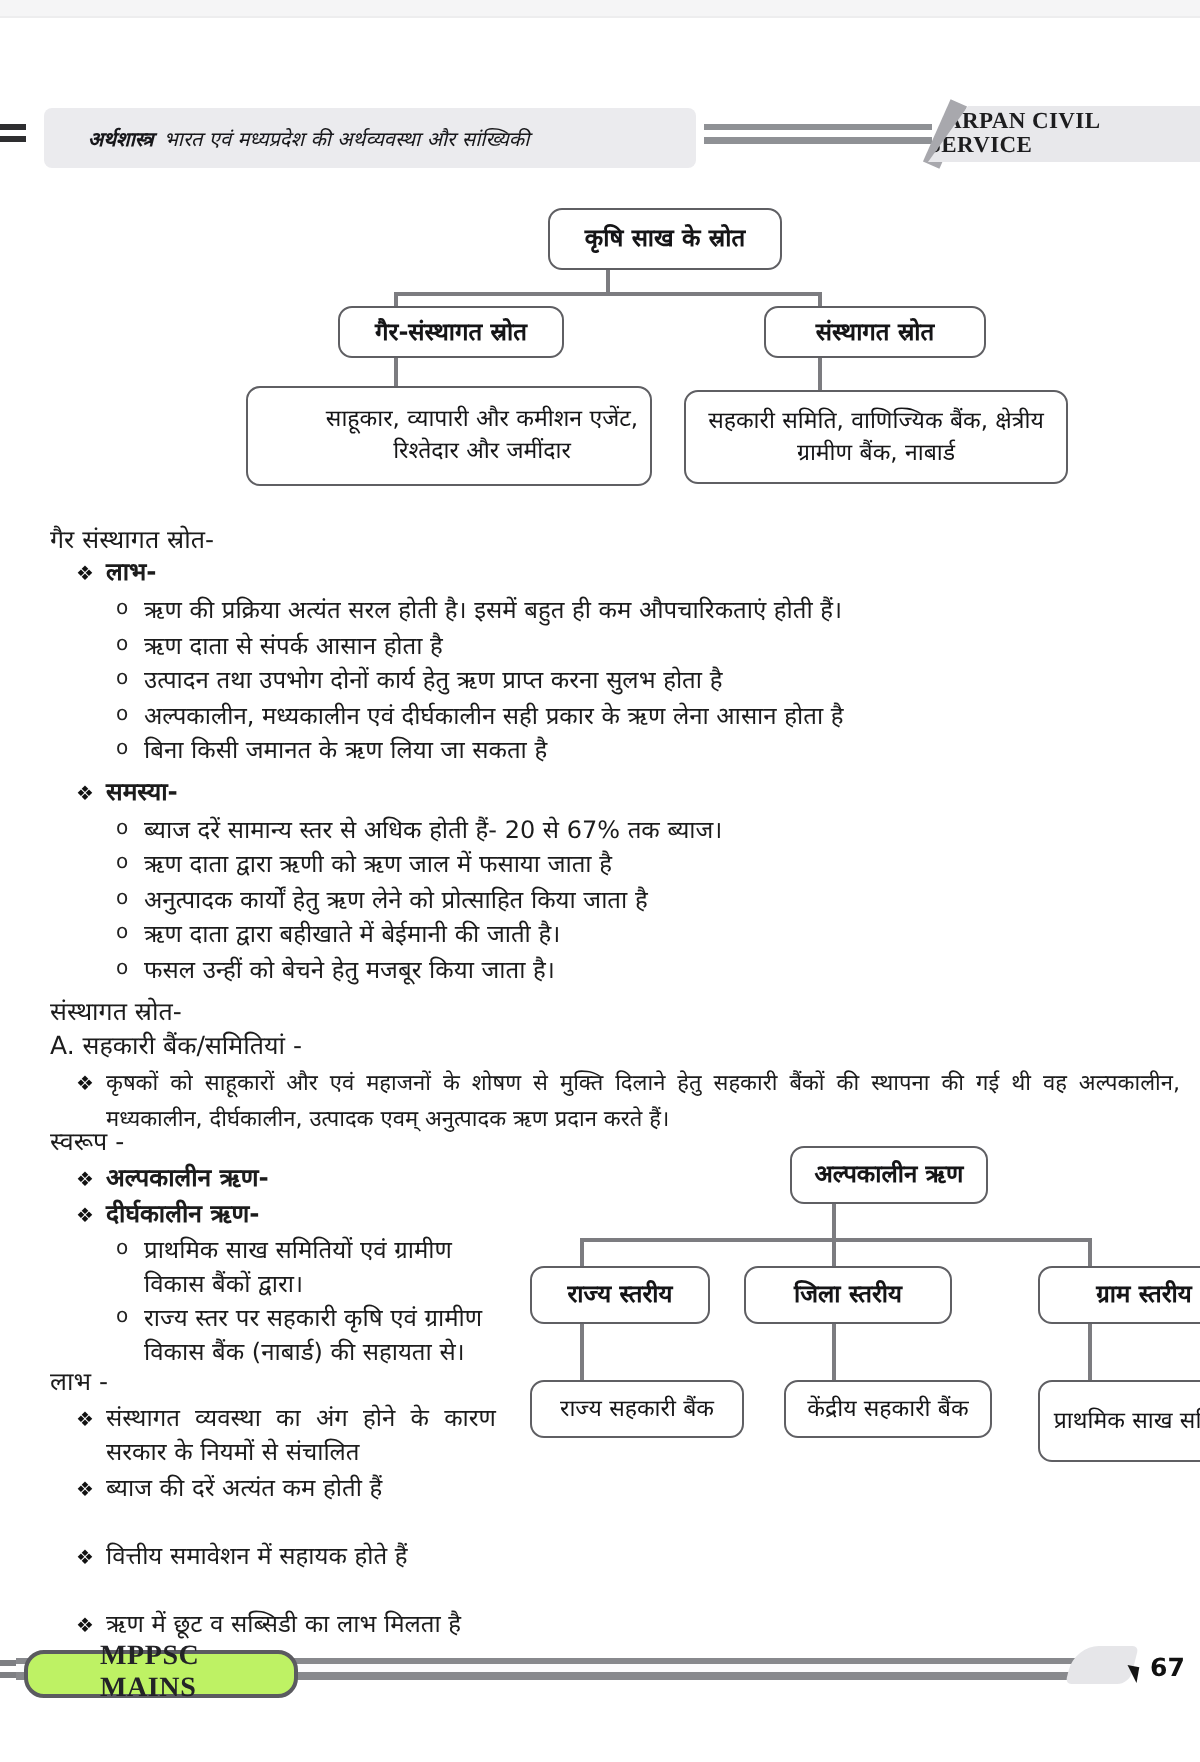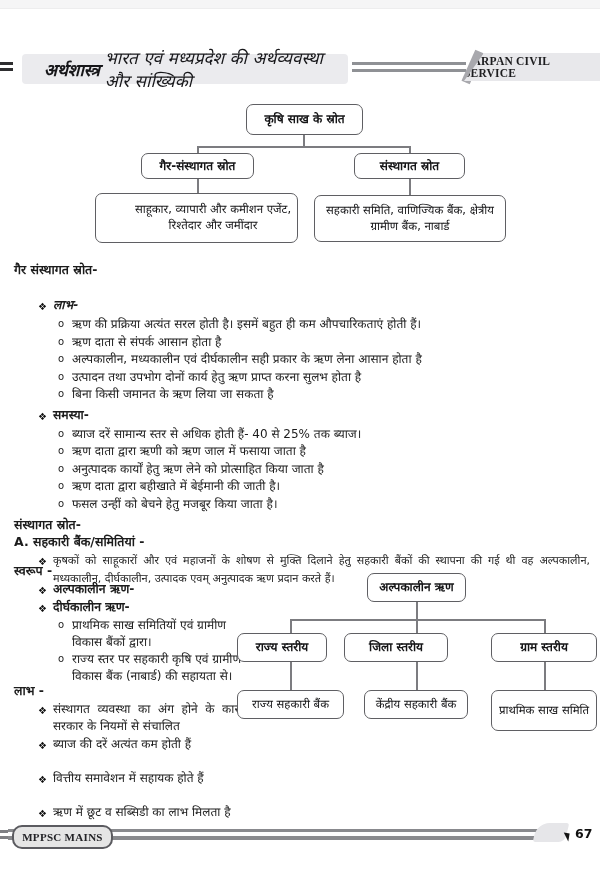--- a/index.html
+++ b/index.html
@@ -4,59 +4,59 @@
 <style>
   html,body{margin:0;padding:0;background:#ffffff;}
   .page{position:relative;width:600px;height:881px;background:#fff;overflow:hidden;
         font-family:"DejaVu Sans","Liberation Sans",sans-serif;color:#1c1c1c;}
   .top-strip{position:absolute;top:0;left:0;width:100%;height:8px;background:#f5f5f6;border-bottom:1px solid #ededee;}
 
   
   .hmark{position:absolute;left:0;top:62px;width:13px;}
   .hmark .bar{height:3px;background:#2e2e30;margin-bottom:3px;}
   .title-ribbon{position:absolute;left:22px;top:54px;width:326px;height:30px;background:#ebebee;border-radius:4px;
-        display:flex;align-items:center;padding-left:22px;box-sizing:border-box;font-style:italic;font-size:17px;color:#17171a;}
+        display:flex;align-items:center;padding-left:22px;box-sizing:border-box;font-style:italic;font-size:10px;color:#17171a;}
   .title-bold{font-weight:bold;margin-right:5px;}
   .hdr-dbl{position:absolute;left:352px;top:62px;width:114px;height:10px;
         background:linear-gradient(to bottom,#8f9195 0 3px,#fff 3px 6.5px,#8f9195 6.5px 10px);}
   .brand-ribbon{position:absolute;left:464px;top:53px;width:140px;height:28px;background:#e8e8eb;
         clip-path:polygon(20px 0,100% 0,100% 100%,0 100%);display:flex;align-items:center;justify-content:flex-end;
         padding-right:2px;box-sizing:border-box;font-family:"Liberation Serif","DejaVu Serif",serif;
         font-weight:bold;font-size:11.5px;color:#1d1d1f;letter-spacing:.2px;}
   .brand-slant{position:absolute;left:468px;top:50px;width:9px;height:34px;background:#a8a8ad;transform:rotate(24deg);}
 
   
   .cbox{position:absolute;border:1.3px solid #5f5f63;border-radius:7px;background:#fff;box-sizing:border-box;
         display:flex;align-items:center;justify-content:center;text-align:center;
-        font-size:12px;font-weight:bold;color:#151517;padding:2px 5px;line-height:1.35;}
+        font-size:12px;font-weight:bold;color:#151517;padding:2px 5px;line-height:1.35;margin-left:28px;}
   .cbox.normal{font-weight:normal;font-size:11.5px;}
   .vline{position:absolute;width:1.5px;background:#7c7c80;}
   .hline{position:absolute;height:1.5px;background:#7c7c80;}
 
   
   .tblock{position:absolute;box-sizing:border-box;}
-  .h1{font-weight:bold;font-size:12.5px;line-height:16px;}
+  .h1{font-weight:normal;font-size:12.5px;line-height:16px;margin-left:11px;}
   .dline{position:relative;padding-left:39px;font-weight:bold;font-size:12.3px;line-height:17px;}
   .dline::before{content:"\2756";position:absolute;left:24px;top:1px;font-size:10px;font-weight:normal;color:#111;}
   .oline{position:relative;padding-left:58px;font-size:12px;line-height:16.5px;margin-top:1px;}
   .oline::before{content:"o";position:absolute;left:44px;top:0;font-size:10px;color:#222;}
   .para{position:relative;padding-left:39px;font-size:11px;line-height:17.5px;text-align:justify;}
   .para::before{content:"\2756";position:absolute;left:24px;top:1px;font-size:10px;color:#111;}
   .cpoint{position:relative;padding-left:39px;font-size:12px;line-height:17px;text-align:justify;margin-top:17px;}
   .cpoint::before{content:"\2756";position:absolute;left:24px;top:1px;font-size:10px;color:#111;}
-  .mt2{margin-top:2px;} .mt4{margin-top:4px;} .mt5{margin-top:5px;} .mt7{margin-top:19px;font-style:italic;} .mt1{margin-top:1px;}
+  .mt2{margin-top:2px;} .mt4{margin-top:4px;} .mt5{margin-top:5px;} .mt7{margin-top:0;} .mt1{margin-top:1px;}
 
   
   .fmark{position:absolute;left:0;top:830px;width:13px;}
   .fmark .bar{height:3px;background:#7e7f83;margin-bottom:2.5px;}
   .fband{position:absolute;left:8px;top:829px;width:541px;height:11px;
         background:linear-gradient(to bottom,#88898d 0 3px,#fcfcfd 3px 7px,#88898d 7px 11px);}
-  .fpill{position:absolute;left:12px;top:825px;width:97px;height:20px;background:#e5e5e5;border:2px solid #5b5b60;
+  .fpill{position:absolute;left:12px;top:825px;width:97px;height:20px;background:#bef264;border:2px solid #5b5b60;
         border-radius:10px;display:flex;align-items:center;justify-content:center;z-index:2;
-        font-family:"Liberation Serif","DejaVu Serif",serif;font-weight:bold;font-size:11px;color:#232327;letter-spacing:.3px;}
+        font-family:"Liberation Serif","DejaVu Serif",serif;font-weight:bold;font-size:14px;color:#232327;letter-spacing:.3px;padding-left:36px;}
   .ffold{position:absolute;left:535px;top:823px;width:32px;height:19px;background:#e6e6e9;
         border-radius:12px 3px 6px 3px;transform:skewX(-14deg);z-index:2;}
   .parrow{position:absolute;left:563px;top:833px;width:0;height:0;border-top:8px solid #141414;
         border-left:6px solid transparent;transform:rotate(10deg);z-index:3;}
   .fpage{position:absolute;left:575px;top:826px;font-weight:bold;font-size:12.5px;color:#111;z-index:3;}
 </style>
 </head>
 <body>
 
 <div class="page">
@@ -84,25 +84,25 @@
   <div class="vline" style="left:197px;top:179px;height:14px;"></div>
   <div class="vline" style="left:409px;top:179px;height:16px;"></div>
   <div class="cbox normal" style="left:95px;top:193px;width:203px;height:50px;padding-left:38px;">साहूकार, व्यापारी और कमीशन एजेंट, रिश्तेदार और जमींदार</div>
   <div class="cbox normal" style="left:314px;top:195px;width:192px;height:47px;">सहकारी समिति, वाणिज्यिक बैंक, क्षेत्रीय ग्रामीण बैंक, नाबार्ड</div>
 
   <div class="tblock" style="left:14px;top:262px;width:576px;">
     <div class="h1">गैर संस्थागत स्रोत-</div>
     <div class="dline mt7">लाभ-</div>
     <div class="oline mt2">ऋण की प्रक्रिया अत्यंत सरल होती है। इसमें बहुत ही कम औपचारिकताएं होती हैं।</div>
     <div class="oline">ऋण दाता से संपर्क आसान होता है</div>
+    <div class="oline">उत्पादन तथा उपभोग दोनों कार्य हेतु ऋण प्राप्त करना सुलभ होता है</div>
     <div class="oline">अल्पकालीन, मध्यकालीन एवं दीर्घकालीन सही प्रकार के ऋण लेना आसान होता है</div>
-    <div class="oline">उत्पादन तथा उपभोग दोनों कार्य हेतु ऋण प्राप्त करना सुलभ होता है</div>
     <div class="oline">बिना किसी जमानत के ऋण लिया जा सकता है</div>
     <div class="dline mt4">समस्या-</div>
-    <div class="oline mt2">ब्याज दरें सामान्य स्तर से अधिक होती हैं-  40 से 25% तक ब्याज।</div>
+    <div class="oline mt2">ब्याज दरें सामान्य स्तर से अधिक होती हैं-  20 से 67% तक ब्याज।</div>
     <div class="oline">ऋण दाता द्वारा ऋणी को ऋण जाल में फसाया जाता है</div>
     <div class="oline">अनुत्पादक कार्यों हेतु ऋण लेने को प्रोत्साहित किया जाता है</div>
     <div class="oline">ऋण दाता द्वारा बहीखाते में बेईमानी की जाती है।</div>
     <div class="oline">फसल उन्हीं को बेचने हेतु मजबूर किया जाता है।</div>
     <div class="h1 mt5">संस्थागत स्रोत-</div>
     <div class="h1 mt1">A. सहकारी बैंक/समितियां -</div>
     <div class="para mt2">कृषकों को साहूकारों और एवं महाजनों के शोषण से मुक्ति दिलाने हेतु सहकारी बैंकों की स्थापना की गई थी वह अल्पकालीन, मध्यकालीन, दीर्घकालीन, उत्पादक एवम् अनुत्पादक ऋण प्रदान करते हैं।</div>
   </div>
 
   <div class="tblock" style="left:14px;top:563px;width:230px;">

